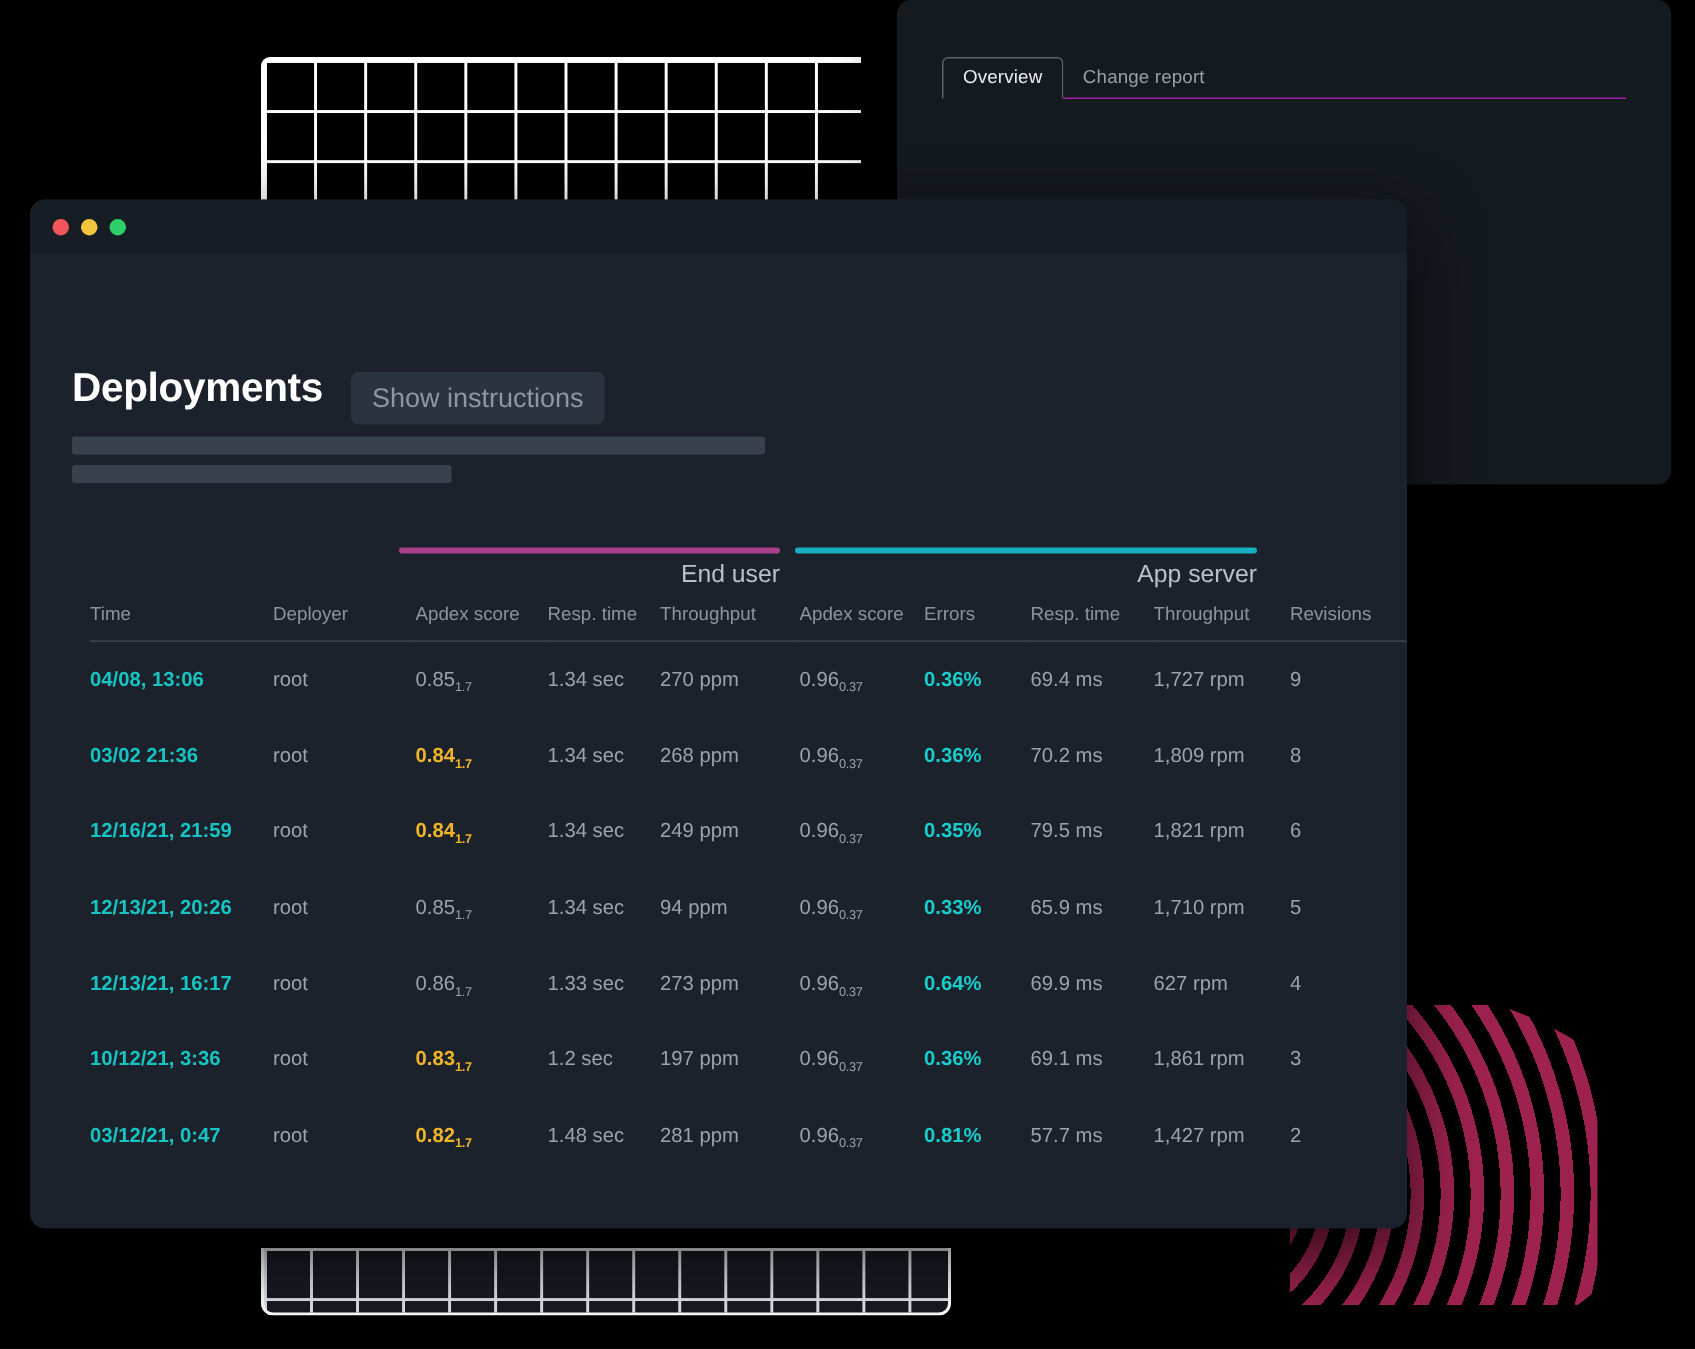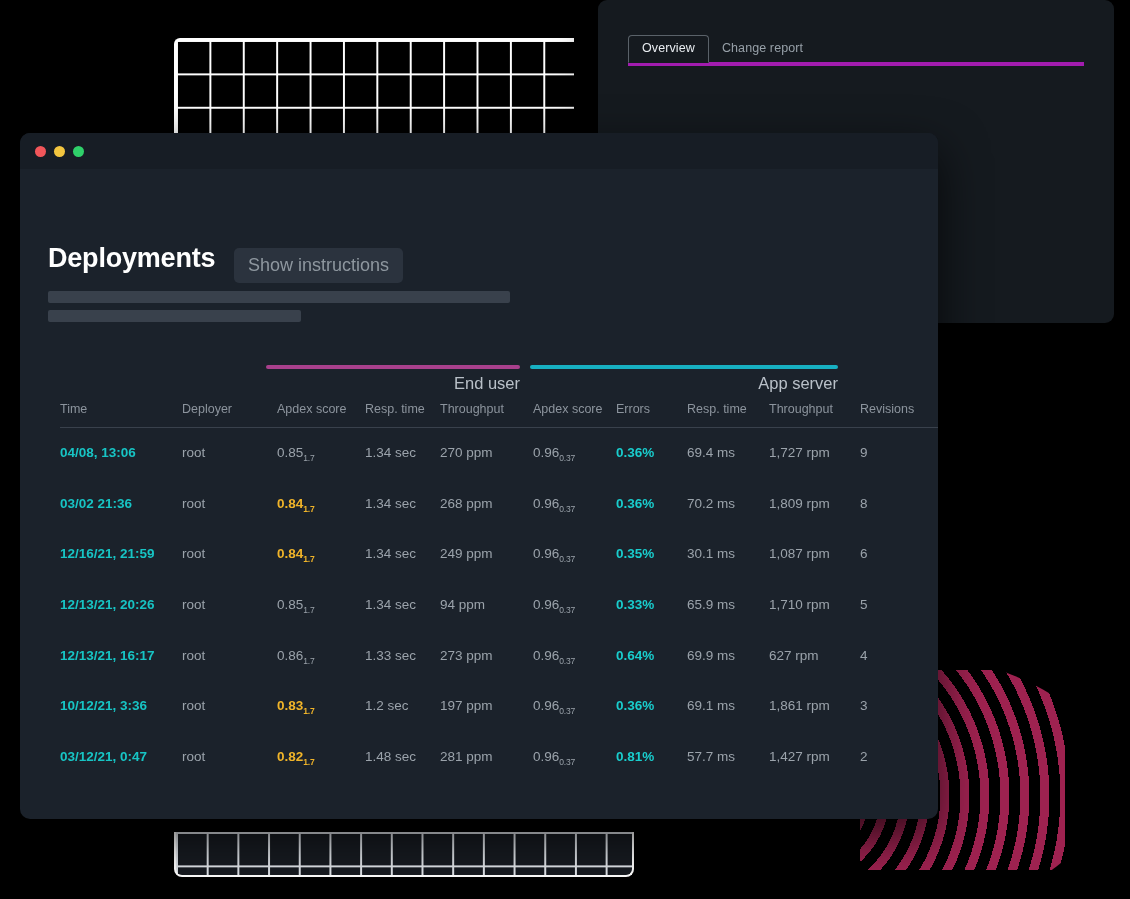--- a/index.html
+++ b/index.html
@@ -75,21 +75,21 @@
     border-radius: 9px;
     box-shadow: 0 14px 42px rgba(0,0,0,0.75);
     overflow: hidden;
   }
   .tabs-row {
     position: absolute;
     left: 30px; top: 38px;
     width: 456px; height: 28px;
     display: flex;
     align-items: flex-end;
-    border-bottom: 4px solid #a21caf;
+    border-bottom: 1px solid #a21caf;
   }
   .tab {
     font-size: 12.5px;
     color: #97a0a8;
     padding: 5px 13px 6px 13px;
     line-height: 15px;
     letter-spacing: .1px;
   }
   .tab.active {
     color: #e9edf1;
@@ -314,22 +314,22 @@
                 <td>8</td>
               </tr>
               <tr>
                 <td class="time">12/16/21, 21:59</td>
                 <td>root</td>
                 <td><span class="apdex warn">0.84<sub>1.7</sub></span></td>
                 <td>1.34 sec</td>
                 <td>249 ppm</td>
                 <td><span class="apdex muted">0.96<sub>0.37</sub></span></td>
                 <td class="errors">0.35%</td>
-                <td>30.1 ms</td>
-                <td>1,087 rpm</td>
+                <td>79.5 ms</td>
+                <td>1,821 rpm</td>
                 <td>6</td>
               </tr>
               <tr>
                 <td class="time">12/13/21, 20:26</td>
                 <td>root</td>
                 <td><span class="apdex muted">0.85<sub>1.7</sub></span></td>
                 <td>1.34 sec</td>
                 <td>94 ppm</td>
                 <td><span class="apdex muted">0.96<sub>0.37</sub></span></td>
                 <td class="errors">0.33%</td>

